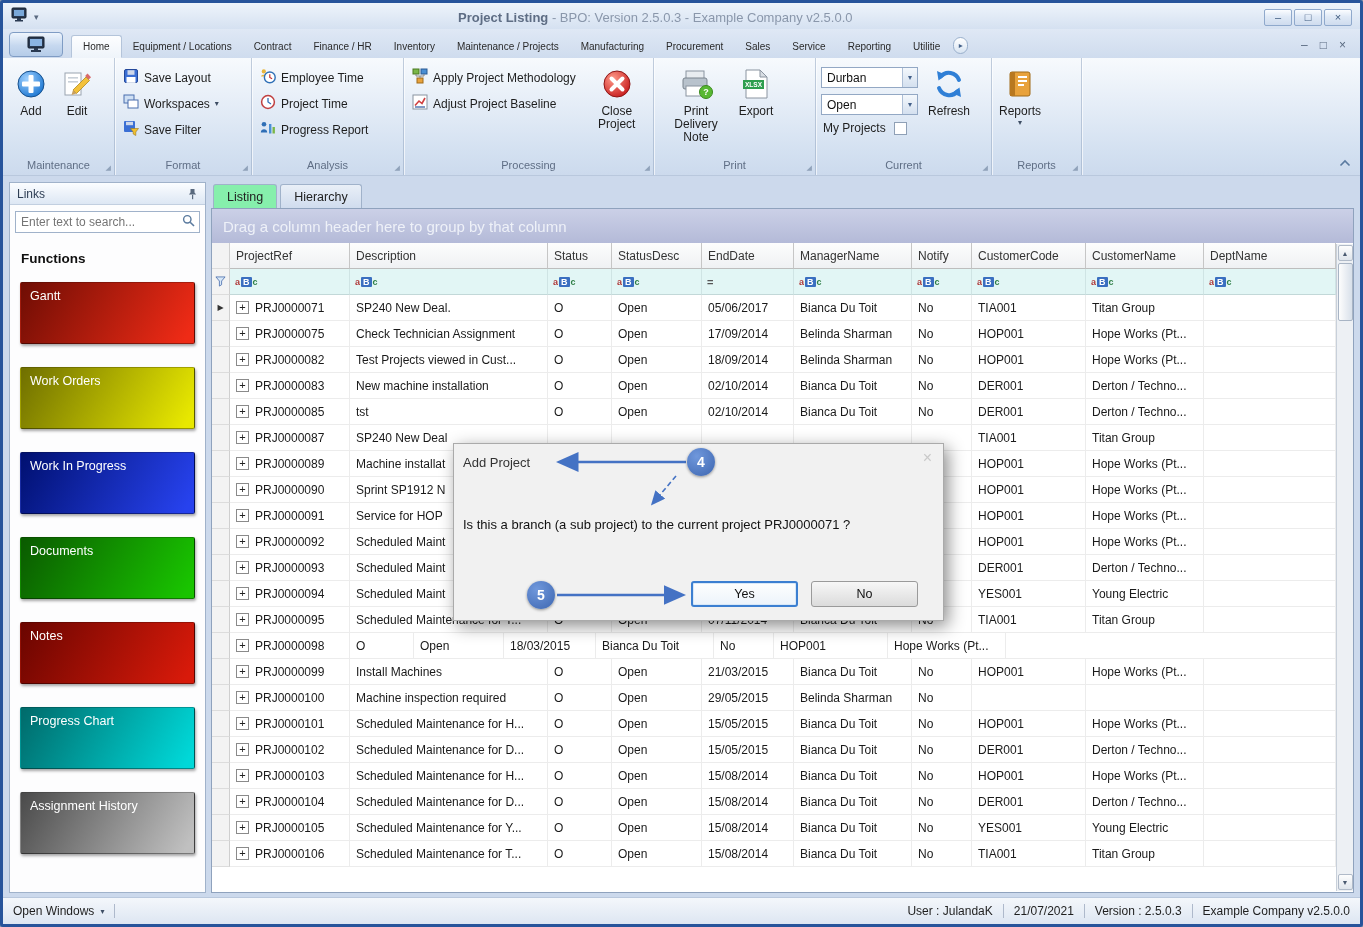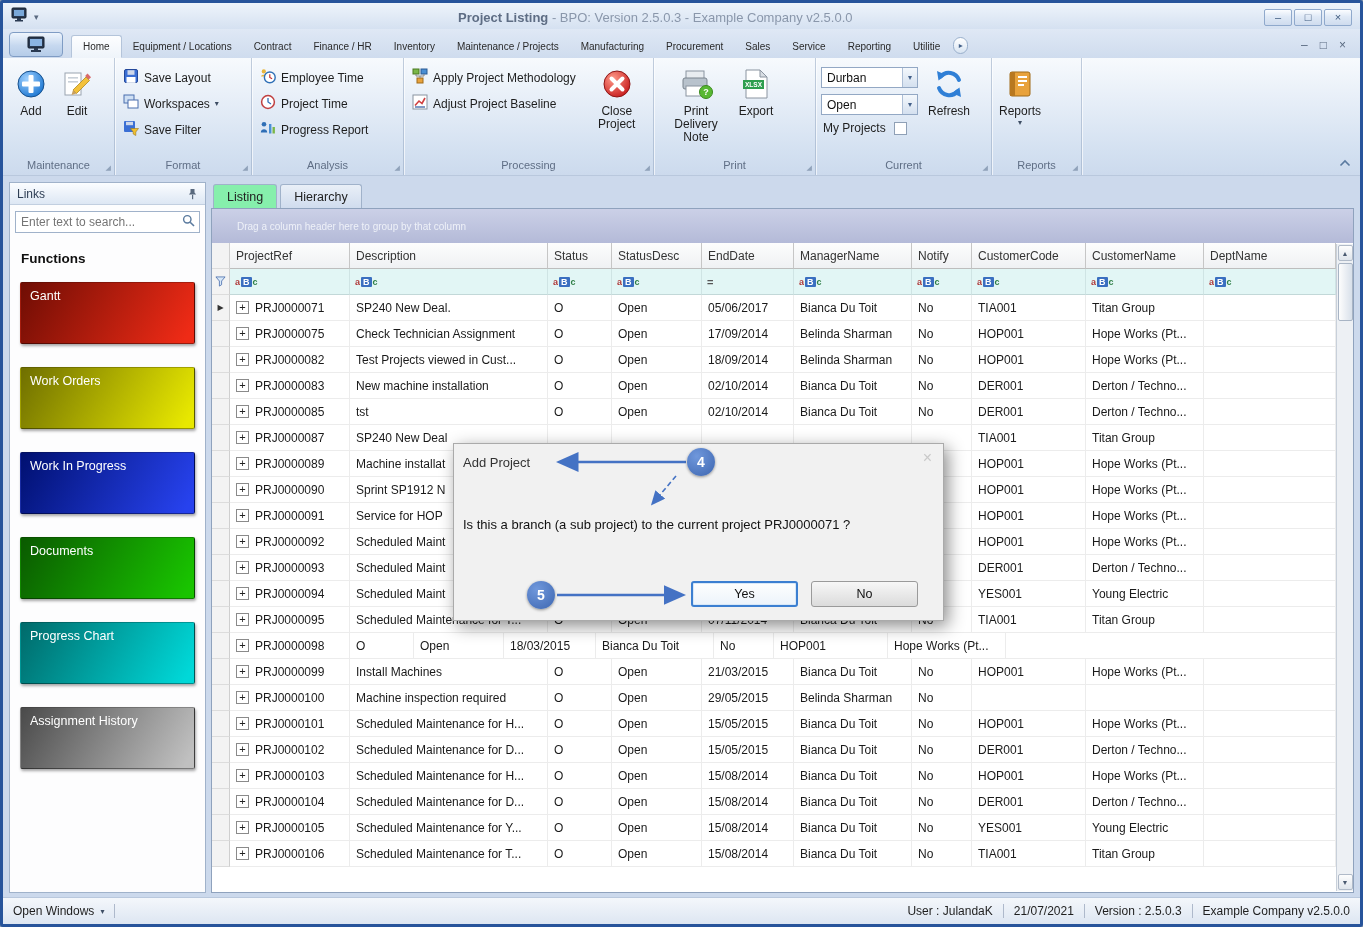--- a/index.html
+++ b/index.html
@@ -53,21 +53,21 @@
   .searchbox input{flex:1;border:0;outline:0;font:12px "Liberation Sans",sans-serif;color:#666;padding:0 5px;background:transparent;min-width:0}
   .func-head{font-size:13.5px;font-weight:bold;color:#101010;padding:16px 11px 6px 11px}
   .func-list{display:flex;flex-direction:column;gap:23px;padding:10px 10px;overflow:hidden}
   .func-btn{height:62px;border-radius:2px;border:1px solid rgba(0,0,0,.3);box-shadow:1px 2px 3px rgba(0,0,0,.35);color:#fff;font-size:12.5px;padding:6px 9px;cursor:pointer}
 
   .content{flex:1;display:flex;flex-direction:column;min-width:0}
   .doc-tabs{height:26px;display:flex;align-items:flex-end;gap:3px;padding-left:2px}
   .dtab{padding:5px 13px 4px 13px;font-size:12.5px;color:#222;background:linear-gradient(#e9eff7,#d0dcee);border:1px solid #a0b2ca;border-bottom:0;border-radius:3px 3px 0 0}
   .dtab.active{background:#86efac}
   .grid-panel{flex:1;background:#fff;border:1px solid #8fa2bd;position:relative;overflow:hidden}
-  .group-bar{height:34px;background:linear-gradient(#cbd0e7,#b4bad8);display:flex;align-items:center;padding:0 25px;font-size:10px;color:#eef1f8}
+  .group-bar{height:34px;background:linear-gradient(#cbd0e7,#b4bad8);display:flex;align-items:center;padding:0 11px;font-size:15px;color:#eef1f8}
 
   .grid-table{position:absolute;left:0;right:17px;top:34px;bottom:0;overflow:hidden;background:#fff}
   .grow{display:flex;height:26px}
   .ind{width:18px;min-width:18px;background:#f3f3f3;border-right:1px solid #cfcfcf;border-bottom:1px solid #dcdcdc;display:flex;align-items:center;justify-content:center;font-size:8px;color:#333}
   .hcell{border-right:1px solid #c6c6c6;border-bottom:1px solid #bdbdbd;background:linear-gradient(#fdfdfd,#eff1f3);font-size:12px;color:#333;display:flex;align-items:center;padding:0 6px;white-space:nowrap;overflow:hidden}
   .fcell{border-right:1px solid #cfe4e4;border-bottom:1px solid #c2d8d8;background:#e2f6f5;display:flex;align-items:center;padding:0 5px}
   .drow{display:flex;height:26px;font-size:12px;color:#1a1a1a}
   .dcell{border-right:1px solid #ececec;border-bottom:1px solid #ececec;display:flex;align-items:center;padding:0 6px;white-space:nowrap;overflow:hidden}
   .expand{width:13px;height:13px;min-width:13px;border:1px solid #8a8a8a;background:#fff;font-size:11px;line-height:11px;text-align:center;color:#222;margin-right:6px}
   .abc{font-size:9px;display:inline-flex;align-items:center;font-weight:bold;line-height:10px}
@@ -396,20 +396,21 @@
               <line x1="8.2" y1="8.2" x2="12" y2="12" stroke="#5a7a9e" stroke-width="1.6"></line>
             </svg>
         </span>
       </div>
       <div class="func-head">Functions</div>
       <div class="func-list">
           <div class="func-btn" style="background: linear-gradient(120deg, rgb(111, 13, 4) 0%, rgb(239, 43, 22) 95%);">Gantt</div>
           <div class="func-btn" style="background: linear-gradient(120deg, rgb(111, 111, 0) 0%, rgb(232, 232, 0) 95%);">Work Orders</div>
           <div class="func-btn" style="background: linear-gradient(120deg, rgb(0, 16, 112) 0%, rgb(39, 66, 238) 95%);">Work In Progress</div>
           <div class="func-btn" style="background: linear-gradient(120deg, rgb(10, 90, 0) 0%, rgb(25, 196, 0) 95%);">Documents</div>
+          <div class="func-btn" style="background: linear-gradient(120deg, rgb(106, 5, 0) 0%, rgb(216, 26, 10) 95%);">Notes</div>
           <div class="func-btn" style="background: linear-gradient(120deg, rgb(0, 106, 106) 0%, rgb(0, 216, 216) 95%);">Progress Chart</div>
           <div class="func-btn" style="background: linear-gradient(120deg, rgb(74, 74, 74) 0%, rgb(192, 192, 192) 95%);">Assignment History</div>
         </div>
     </div>
 
     <div class="content">
       <div class="doc-tabs">
         <div class="dtab active">Listing</div>
         <div class="dtab">Hierarchy</div>
       </div>

